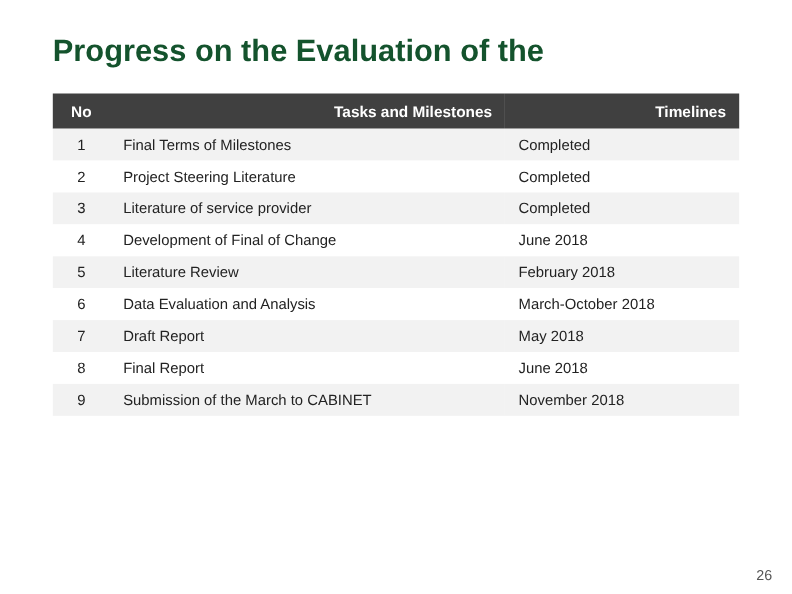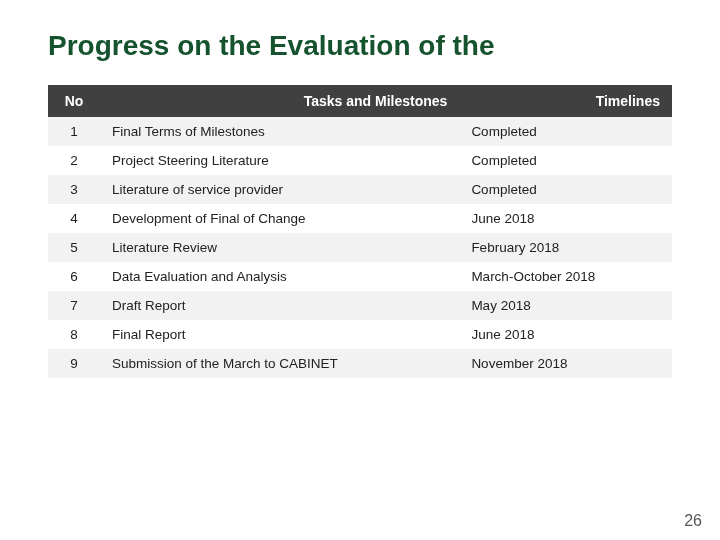--- a/index.html
+++ b/index.html
@@ -51,21 +51,21 @@
       padding: 7px 12px;
     }
     tbody td.col-no {
       text-align: center;
       font-weight: 500;
     }
     .page-number {
       position: absolute;
       bottom: 10px;
       right: 18px;
-      font-size: 16px;
+      font-size: 13px;
       color: #555555;
     }
   </style>
 </head>
 <body>
 
 <div class="page">
   <div class="title">
     <span>Progress on the Evaluation of the</span><br>
   </div>

